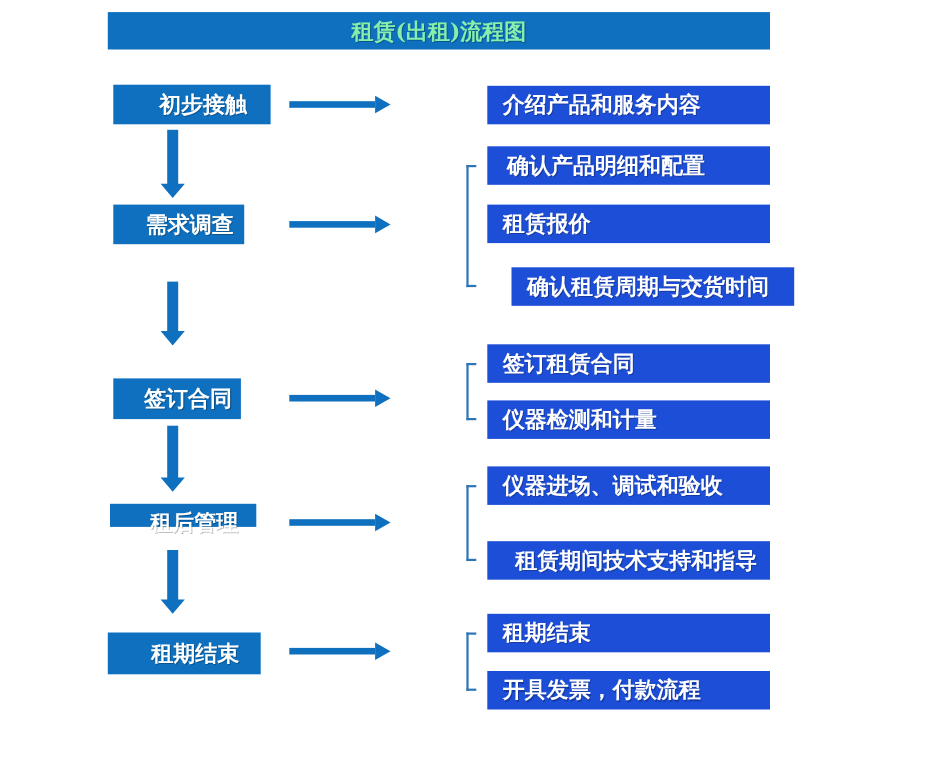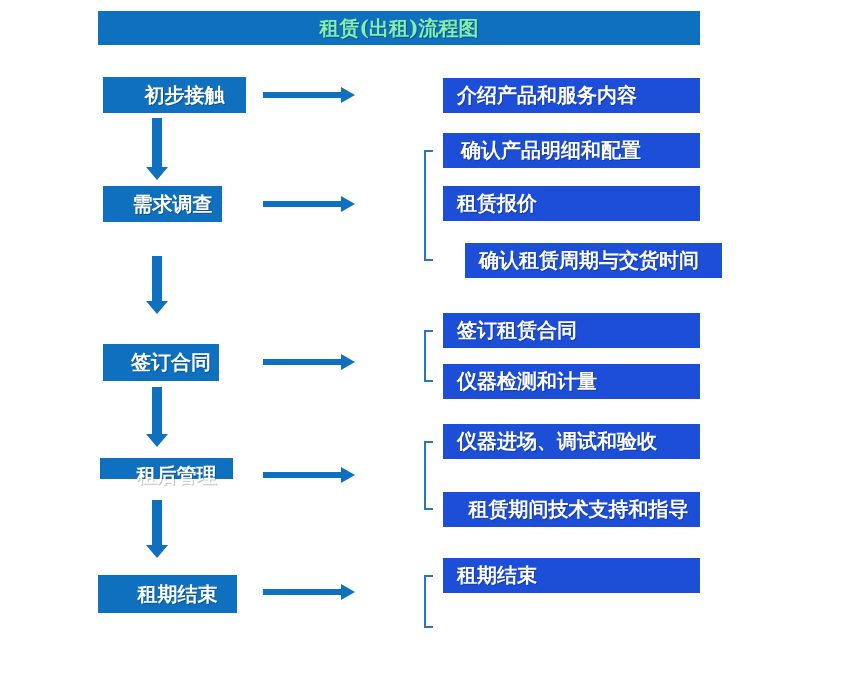--- a/index.html
+++ b/index.html
@@ -147,14 +147,15 @@
   <div class="out-box" style="top:186px;">租赁报价</div>
   <div class="out-box" style="top:243px;margin-left:22px;">确认租赁周期与交货时间</div>
 
   <div class="out-box" style="top:364px;">仪器检测和计量</div>
   <div class="out-box" style="top:313px;">签订租赁合同</div>
 
   <div class="out-box" style="top:424px;">仪器进场、调试和验收</div>
   <div class="out-box" style="top:492px;text-align:center;">租赁期间技术支持和指导</div>
 
   <div class="out-box" style="top:558px;">租期结束</div>
+  <div class="out-box" style="top:610px;">开具发票，付款流程</div>
 
 </div>
 
 </body></html>

